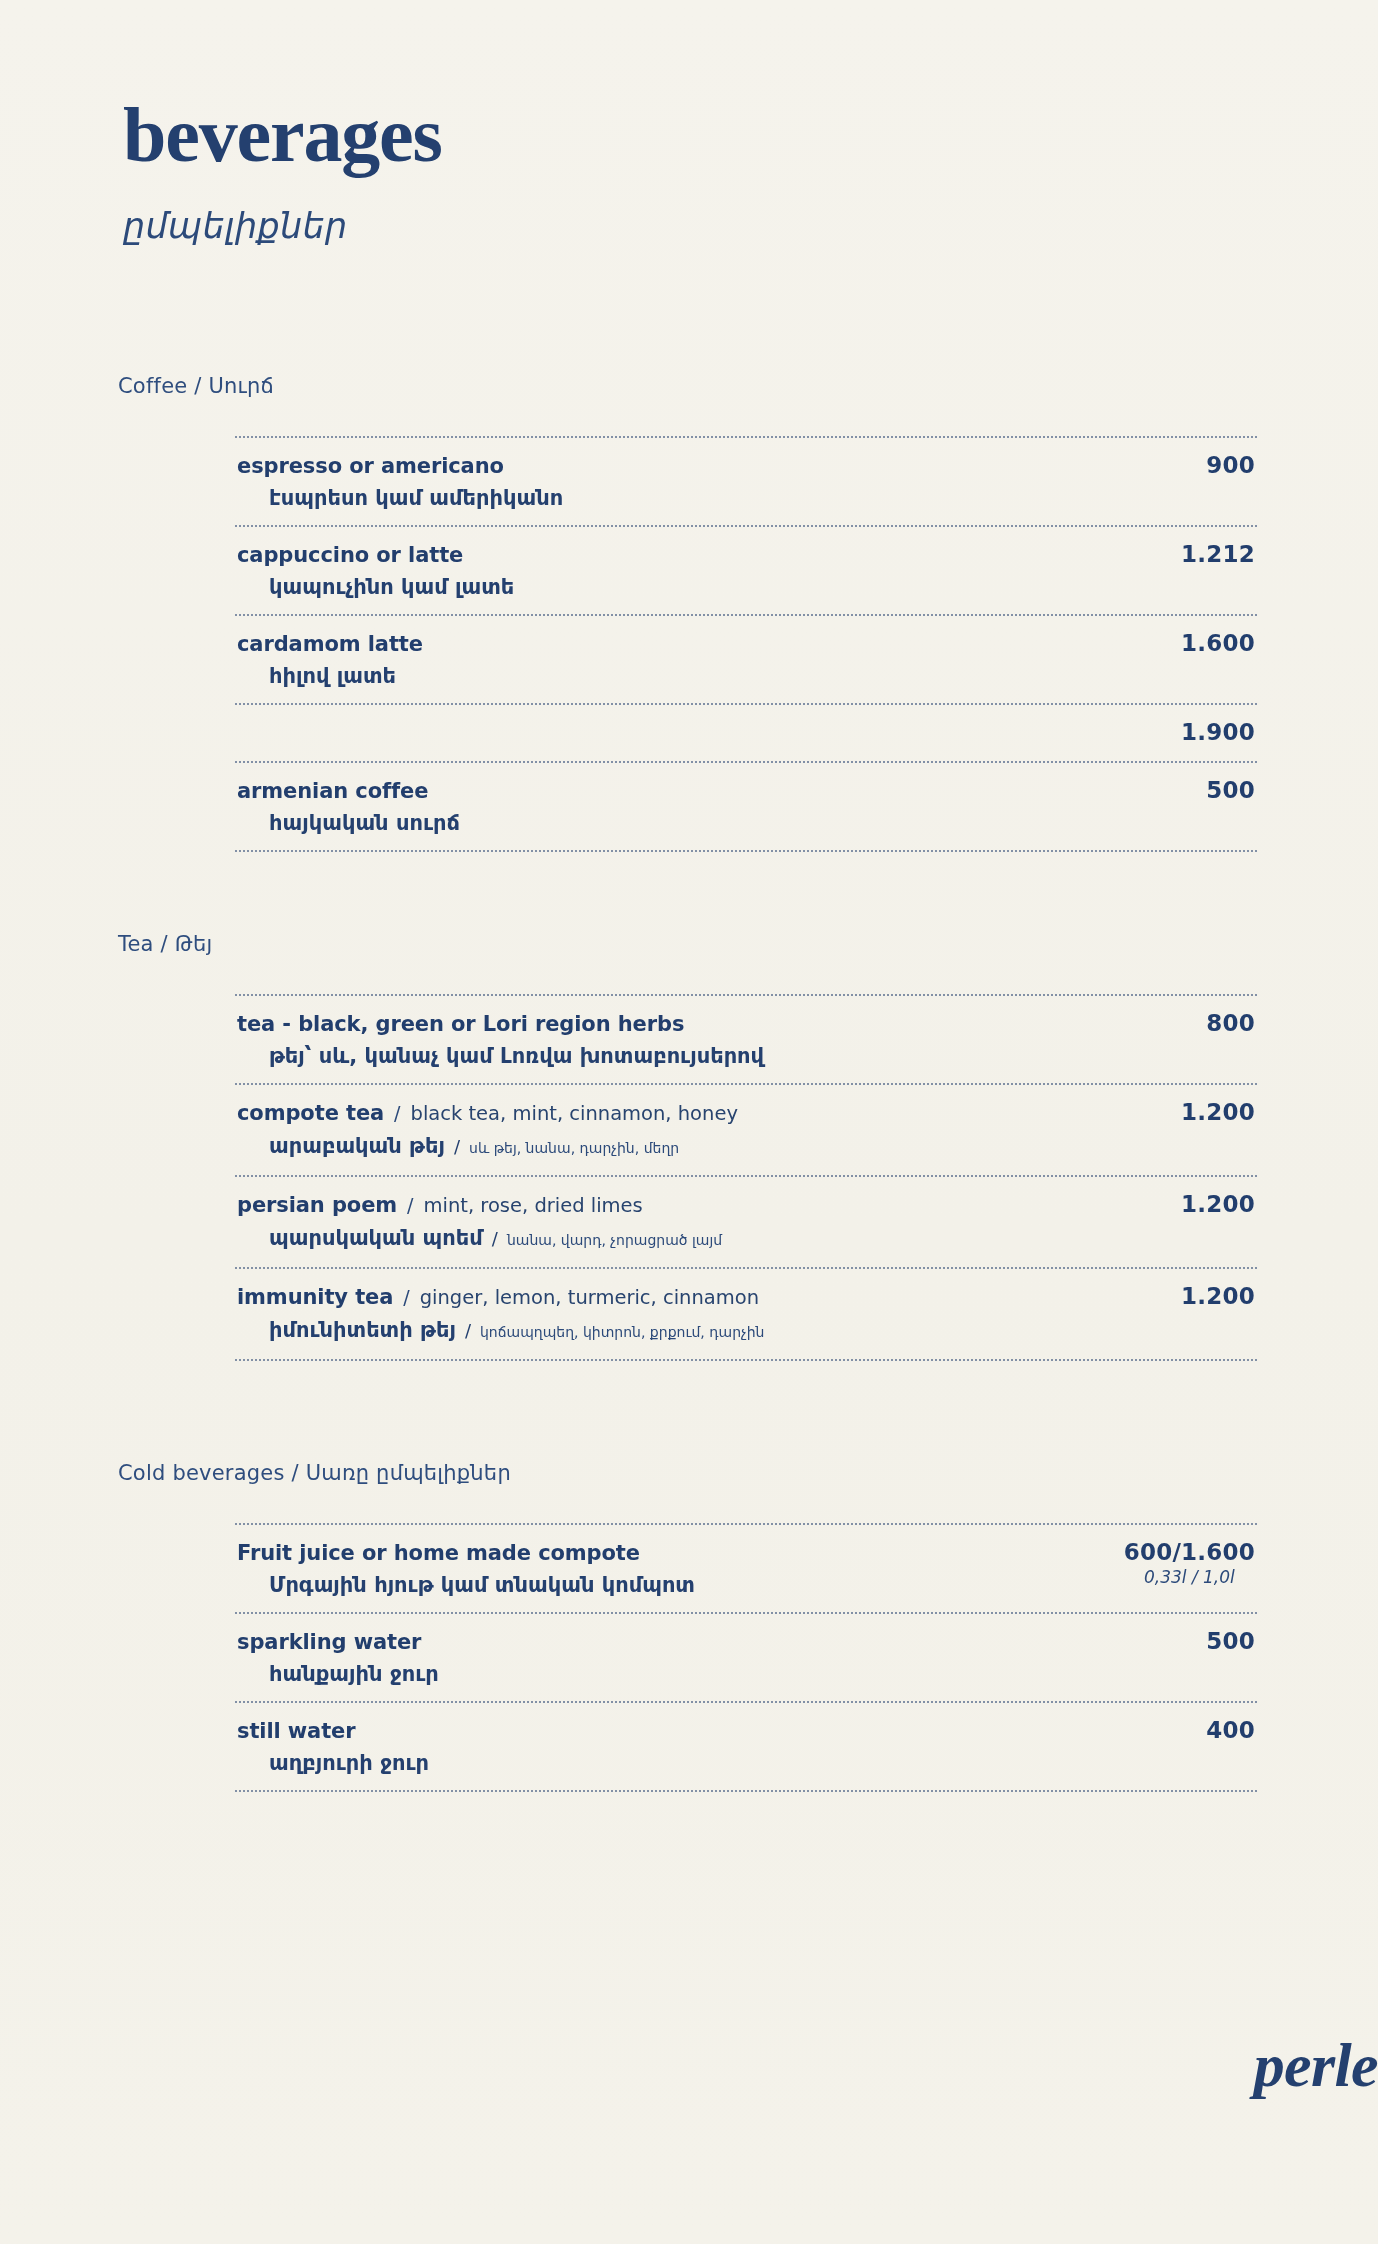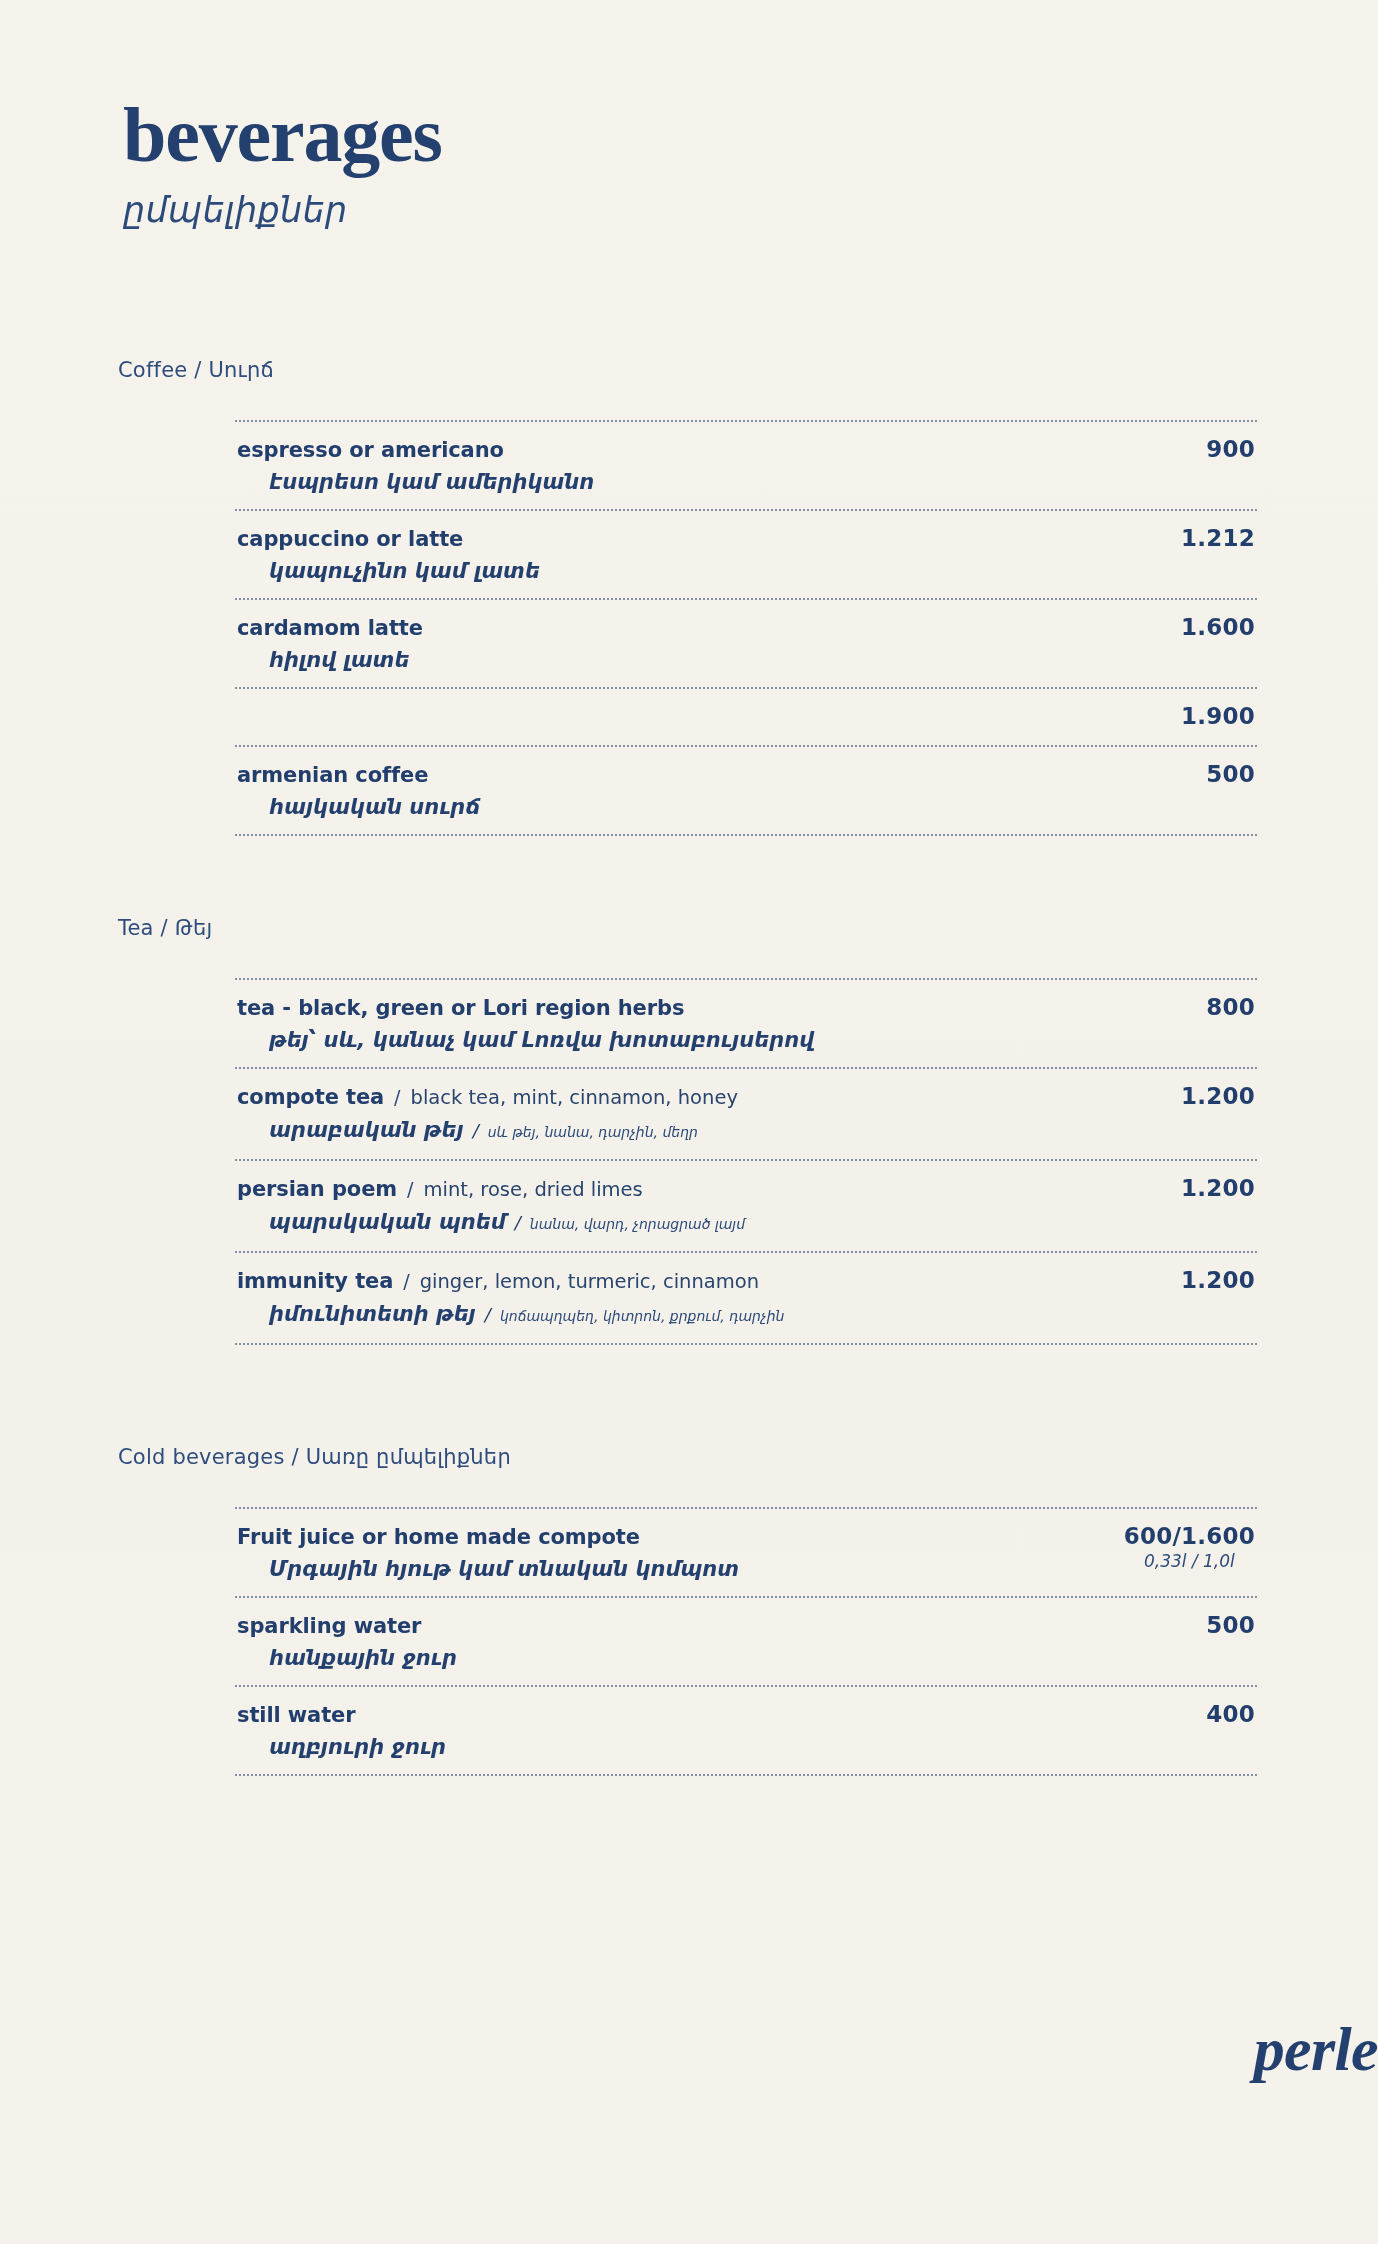--- a/index.html
+++ b/index.html
@@ -24,21 +24,21 @@
   .doc-header { padding-left: 123px; }
   .title {
     font-family: "Liberation Serif", "DejaVu Serif", serif;
     font-weight: 600;
     font-size: 78px;
     line-height: 1.0;
     letter-spacing: -0.015em;
     color: #24406f;
   }
   .subtitle {
-    margin-top: 16px;
+    margin-top: 32px;
     font-style: italic;
     font-weight: 400;
     font-size: 35px;
     color: #2c4a7a;
     letter-spacing: 0.01em;
   }
   
   .menu { }
   .menu-section { margin-left: 118px; margin-right: 121px; }
   .menu-section.sec-0 { margin-top: 128px; }
@@ -67,21 +67,20 @@
     font-size: 21px;
     line-height: 26px;
     color: #223e6d;
   }
   .name-en { font-weight: 700; letter-spacing: -0.005em; }
   .sep-en { font-weight: 400; font-size: 19px; margin: 0 10px; color: #2c4a7a; }
   .desc-en { font-weight: 400; font-size: 19.5px; color: #28446f; }
   .line-hy {
     margin-top: 5px;
     padding-left: 32px;
-    font-style: italic;
     font-size: 21px;
     line-height: 28px;
     color: #24406f;
   }
   .name-hy { font-weight: 600; }
   .sep-hy { font-weight: 400; font-size: 18px; margin: 0 9px; }
   .desc-hy { font-weight: 400; font-size: 14px; color: #2c4a7a; }
   .item-price {
     position: absolute;
     top: 14px;

